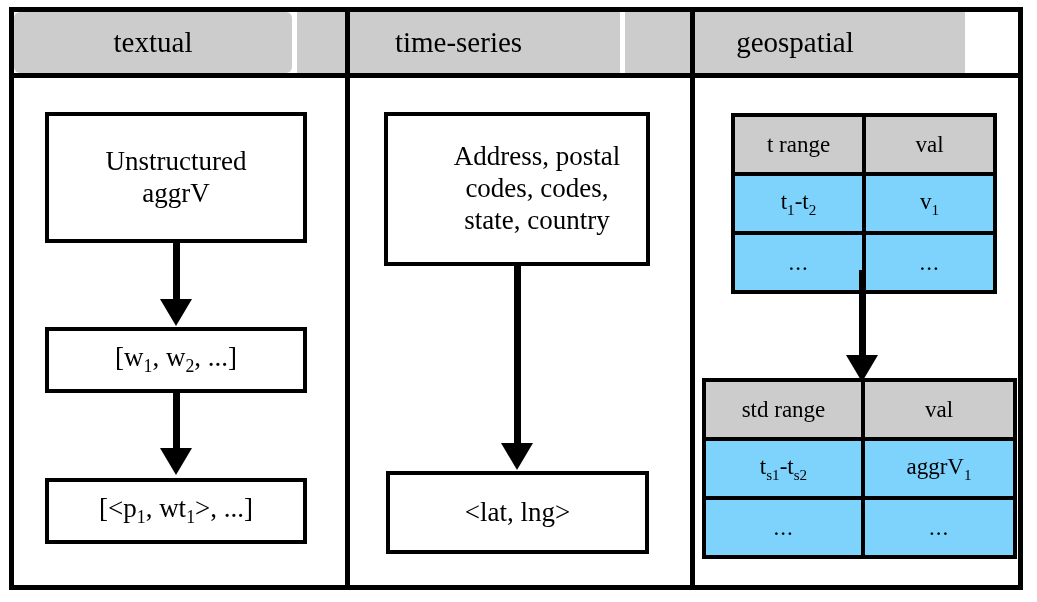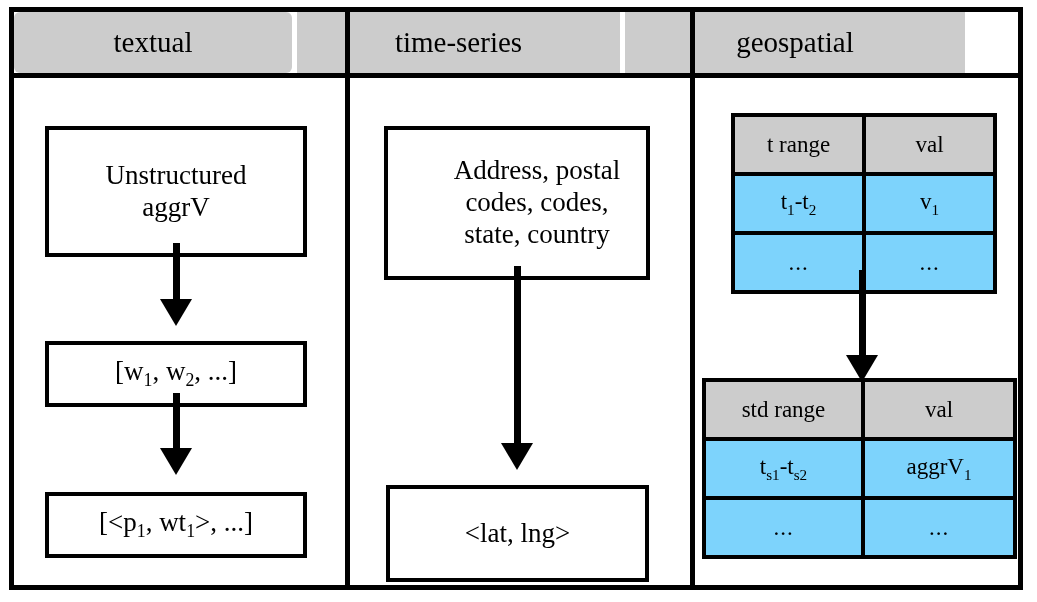--- a/index.html
+++ b/index.html
@@ -78,31 +78,30 @@
     border: 4px solid #000000;
     background: #ffffff;
     box-sizing: border-box;
     display: flex;
     align-items: center;
     justify-content: center;
     text-align: center;
     font-size: 27px;
     line-height: 1.18;
     color: #000000;
-    margin-top: 14px;
   }
 
   
   .box-unstructured { left: 45px;  top: 112px; width: 262px; height: 131px; }
   .box-wordlist     { left: 45px;  top: 327px; width: 262px; height: 66px;  }
   .box-pairlist     { left: 45px;  top: 478px; width: 262px; height: 66px;  }
 
   
   .box-address      { left: 384px; top: 112px; width: 266px; height: 154px; padding-left: 40px; }
-  .box-latlng       { left: 386px; top: 471px; width: 263px; height: 97px;  }
+  .box-latlng       { left: 386px; top: 471px; width: 263px; height: 83px;  }
 
   
   .arrow-stem {
     position: absolute;
     width: 7px;
     background: #000000;
   }
   .arrow-head {
     position: absolute;
     width: 0;

